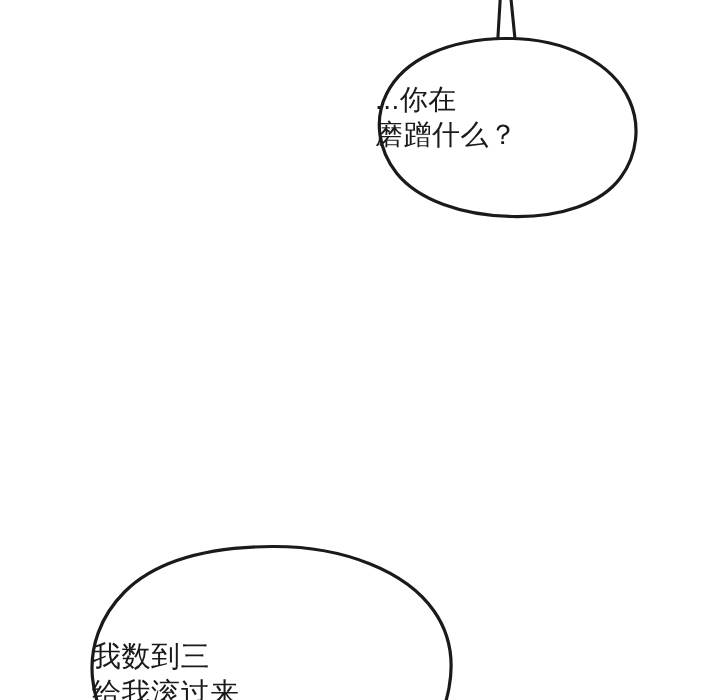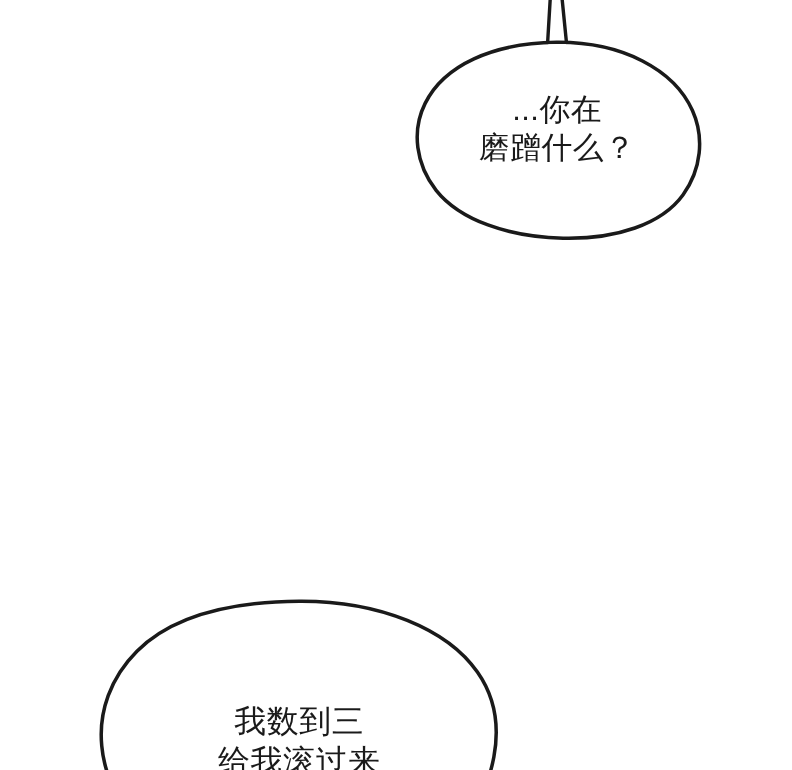--- a/index.html
+++ b/index.html
@@ -20,21 +20,21 @@
   .bubble-layer {
     position: absolute;
     left: 0;
     top: 0;
     width: 720px;
     height: 700px;
     pointer-events: none;
   }
   .bubble-text {
     position: absolute;
-    text-align: center;
+    text-align: left;
     color: #1a1a1a;
     line-height: 1.26;
     white-space: pre;
     letter-spacing: 0.5px;
     font-weight: 400;
   }
   
   #text-top {
     left: 375px;
     top: 82px;

